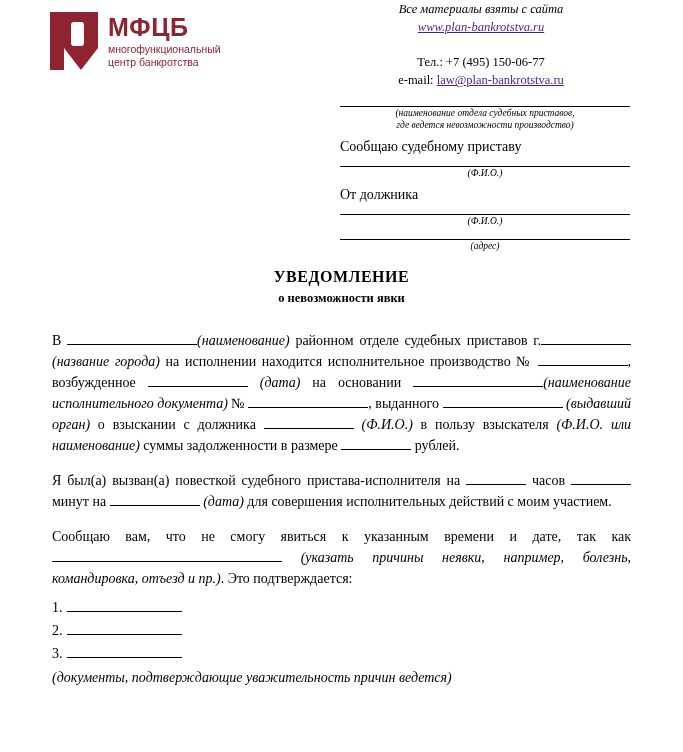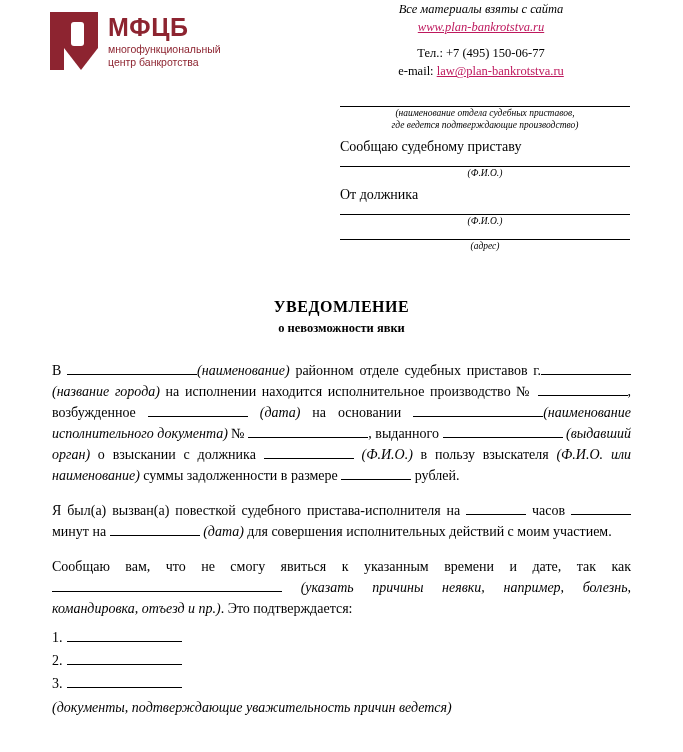--- a/index.html
+++ b/index.html
@@ -92,25 +92,25 @@
     text-align: center;
     font-size: 12.5px;
     line-height: 1.45;
     width: 260px;
   }
   .site-block .ital {
     font-style: italic;
   }
   .site-block a,
   .site-block .linklike {
-    color: #be185d;
+    color: #4c1d95;
     text-decoration: underline;
   }
   .contact-line {
-    margin-top: 8px;
+    margin-top: 17px;
   }
 
   
   .addressee {
     margin-left: 340px;
     width: 290px;
     font-size: 13.5px;
   }
   .rule {
     border-bottom: 1px solid #000;
@@ -129,21 +129,21 @@
     font-size: 14px;
   }
   .gap-10 { height: 10px; }
 
   
   .doc-title {
     text-align: center;
     font-weight: bold;
     font-size: 16px;
     letter-spacing: 0.5px;
-    margin-top: 46px;
+    margin-top: 16px;
   }
   .doc-subtitle {
     text-align: center;
     font-weight: bold;
     font-size: 12.5px;
     margin-top: 5px;
   }
 
   
   .body {
@@ -219,21 +219,21 @@
         <span>e-mail:</span>
         <span class="linklike">law@plan-bankrotstva.ru</span>
       </div>
     </div>
   </div>
 
   <div class="addressee">
     <div class="rule"></div>
     <div class="caption">
       <div>(наименование отдела судебных приставов,</div>
-      <div>где ведется подтверждающие производство)</div>
+      <div>где ведется невозможности производство)</div>
     </div>
 
     <div class="line-text">Сообщаю судебному приставу</div>
     <div class="gap-10"></div>
     <div class="rule"></div>
     <div class="caption">(Ф.И.О.)</div>
 
     <div class="line-text">От должника</div>
     <div class="gap-10"></div>
     <div class="rule"></div>

